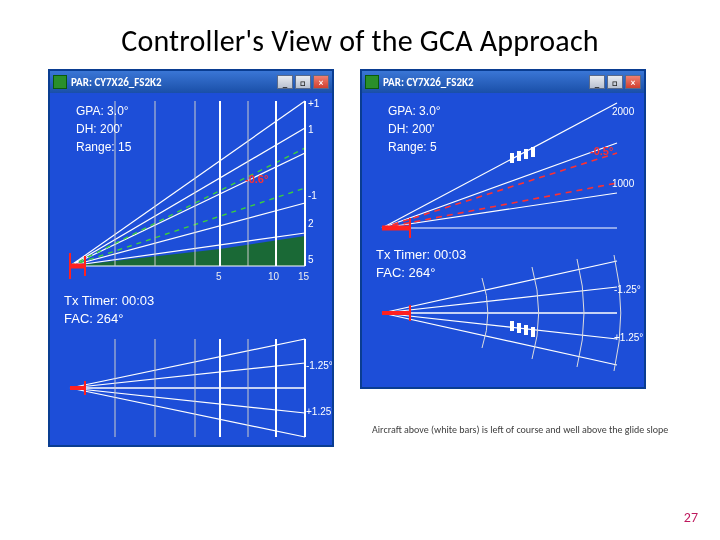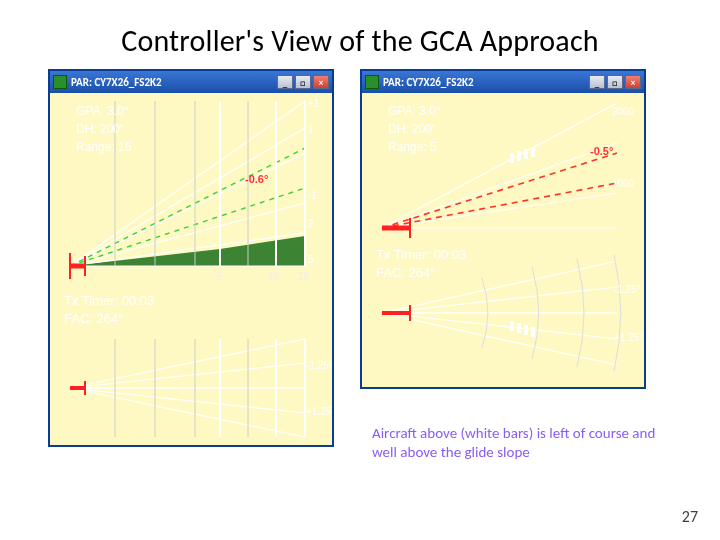--- a/index.html
+++ b/index.html
@@ -59,37 +59,37 @@
     font-size: 9px;
     display: flex;
     align-items: center;
     justify-content: center;
     color: #222;
   }
   .winbtn.close { background: linear-gradient(#f08070,#d04030); color:#fff; }
   .scope {
     flex: 1;
     position: relative;
-    background: #fef9c3;
+    background: #1d4ed8;
   }
   .caption {
     position: absolute;
     left: 372px;
     top: 424px;
     width: 300px;
-    font-size: 15px;
+    font-size: 10px;
     line-height: 1.25;
-    color: #8b5cf6;
+    color: #404040;
   }
   .pagenum {
     position: absolute;
     right: 22px;
     bottom: 14px;
-    font-size: 16px;
-    color: #404040;
+    font-size: 14px;
+    color: #be185d;
   }
   svg { display: block; }
   .lbl { font-family: Arial, sans-serif; }
 </style>
 </head>
 <body>
 
 <h1 class="slide-title">Controller's View of the GCA Approach</h1>
 
 <div class="panels">

